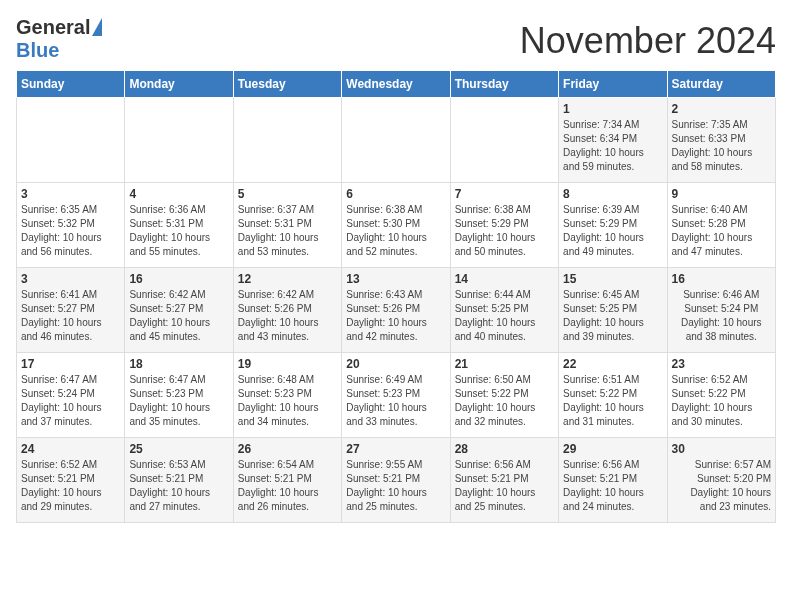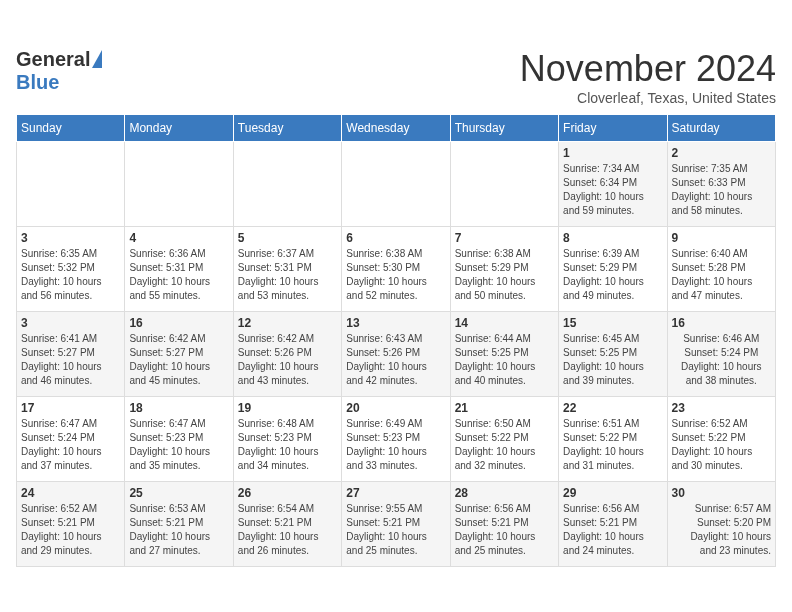--- a/index.html
+++ b/index.html
@@ -8,24 +8,23 @@
       background: #fff;
       width: 792px;
       min-height: 612px;
     }
     .container {
       width: 792px;
       padding: 16px 16px 8px 16px;
     }
     .header {
       display: flex;
-      align-items: flex-start;
+      align-items: flex-end;
       justify-content: space-between;
       margin-bottom: 8px;
-      margin-top: 32px;
     }
     .logo {
       display: flex;
       flex-direction: column;
       align-items: flex-start;
     }
     .logo-text {
       display: flex;
       align-items: center;
     }
@@ -61,21 +60,21 @@
     }
     table {
       width: 100%;
       border-collapse: collapse;
       table-layout: fixed;
     }
     thead th {
       background-color: #3a7abf;
       color: #fff;
       font-size: 12px;
-      font-weight: normal;
+      font-weight: bold;
       padding: 6px 4px;
       text-align: left;
       border: 1px solid #fff;
     }
     tbody td {
       vertical-align: top;
       padding: 4px 4px;
       font-size: 10px;
       color: #333;
       border: 1px solid #ddd;
@@ -110,21 +109,20 @@
   <div class="header">
     <div class="logo">
       <div class="logo-text">
         <span class="logo-general">General</span>
         <div class="logo-triangle"></div>
       </div>
       <span class="logo-blue">Blue</span>
     </div>
     <div class="title-block">
       <div class="month-title">November 2024</div>
-      <div class="subtitle">Cloverleaf, Texas, United States</div>
     </div>
   </div>
 
   <table>
     <thead>
       <tr>
       <th>Sunday</th>
           <th>Monday</th>
           <th>Tuesday</th>
           <th>Wednesday</th>

